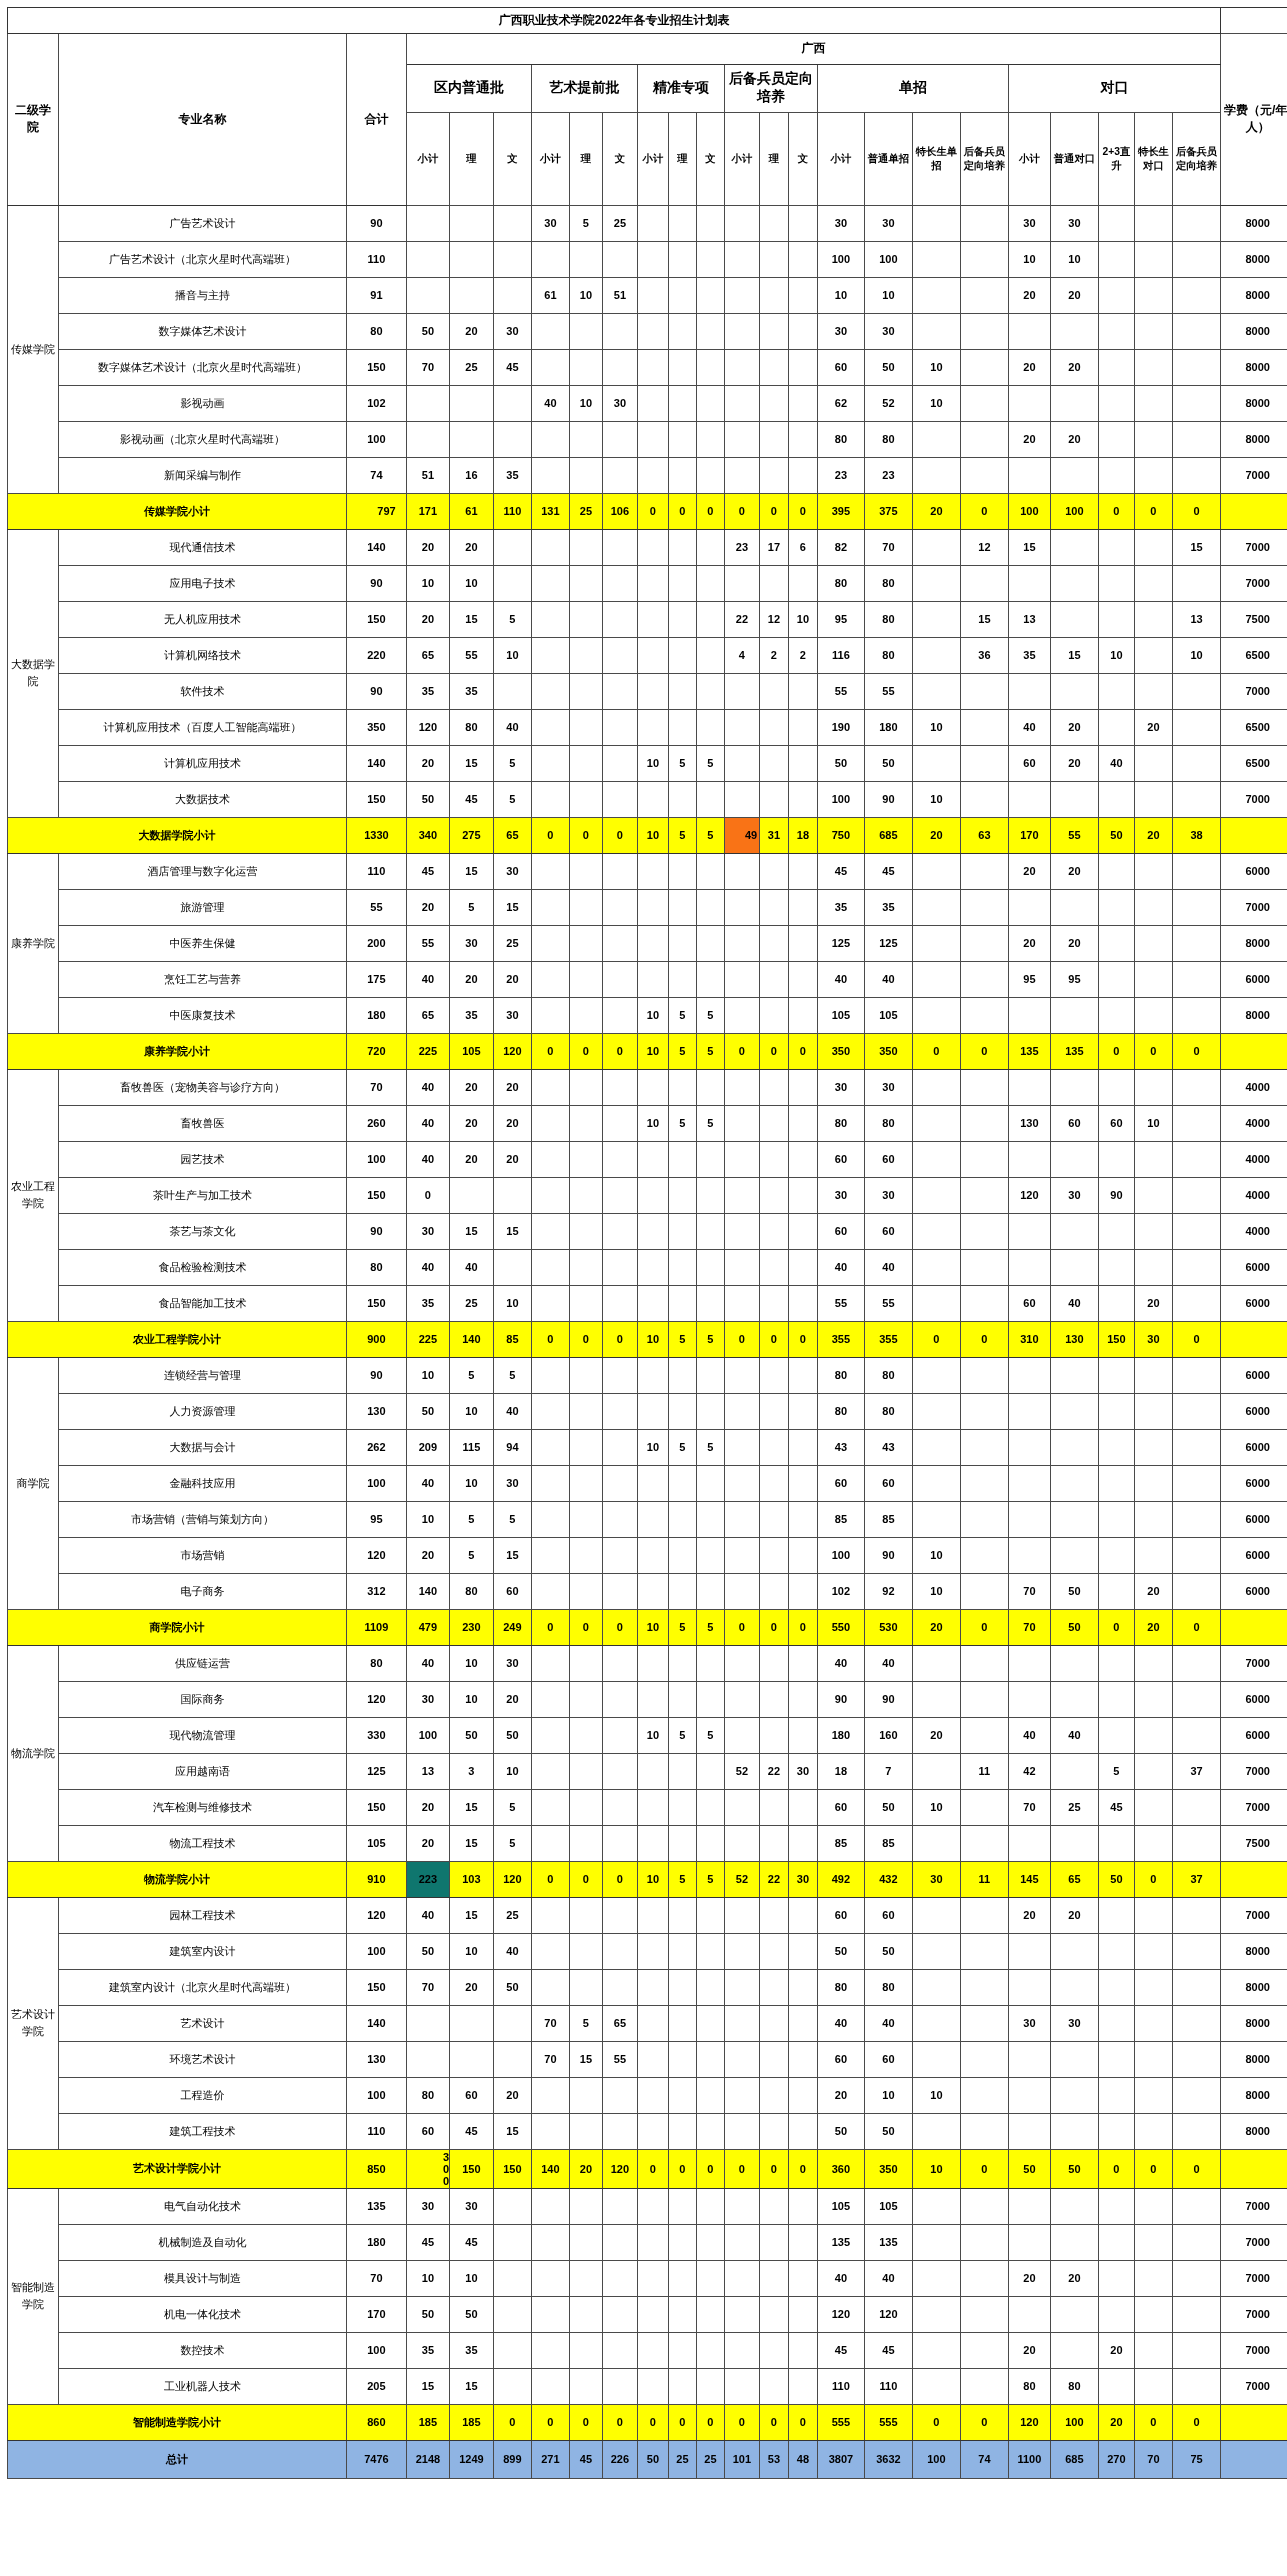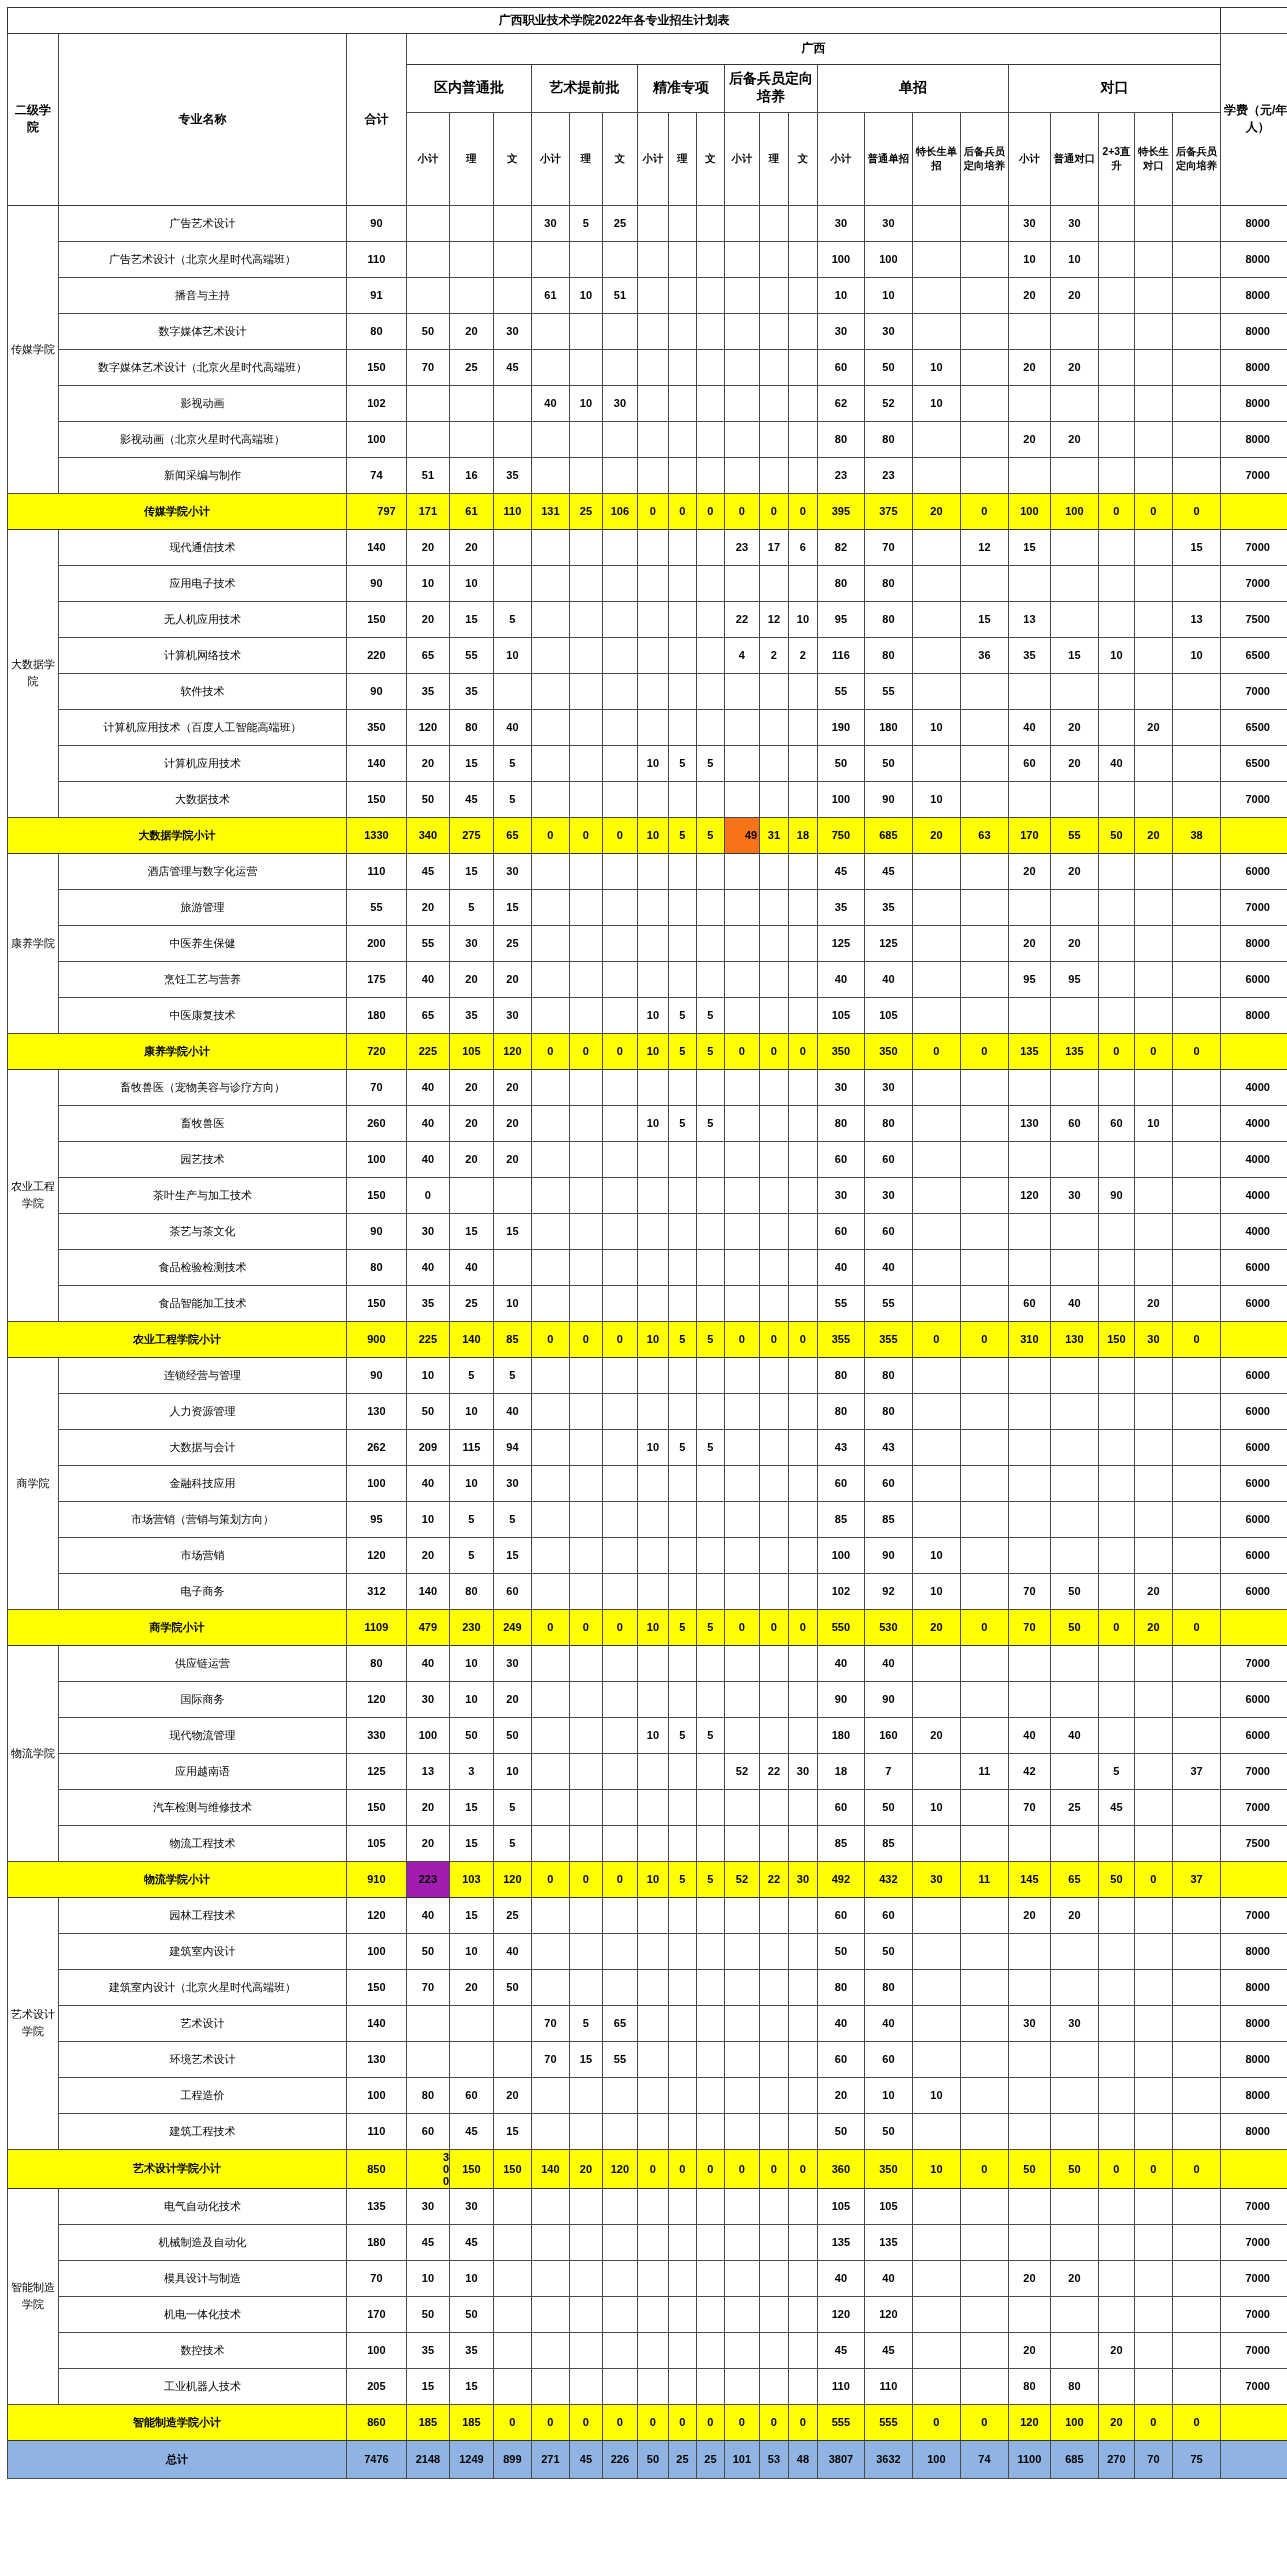--- a/index.html
+++ b/index.html
@@ -1296,21 +1296,21 @@
           <td class="num"></td>
           <td class="num"></td>
           <td class="num"></td>
           <td class="num"></td>
           <td class="num"></td>
           <td class="fee">7500</td>
         </tr>
         <tr class="subtotal-row">
           <td colspan="2" style="background: rgb(255, 255, 0);">物流学院小计</td>
           <td class="num" style="background: rgb(255, 255, 0);">910</td>
-          <td class="num" style="background: #a21caf;">223</td>
+          <td class="num" style="background: #0f766e;">223</td>
           <td class="num" style="background: rgb(255, 255, 0);">103</td>
           <td class="num" style="background: rgb(255, 255, 0);">120</td>
           <td class="num" style="background: rgb(255, 255, 0);">0</td>
           <td class="num" style="background: rgb(255, 255, 0);">0</td>
           <td class="num" style="background: rgb(255, 255, 0);">0</td>
           <td class="num" style="background: rgb(255, 255, 0);">10</td>
           <td class="num" style="background: rgb(255, 255, 0);">5</td>
           <td class="num" style="background: rgb(255, 255, 0);">5</td>
           <td class="num" style="background: rgb(255, 255, 0);">52</td>
           <td class="num" style="background: rgb(255, 255, 0);">22</td>

